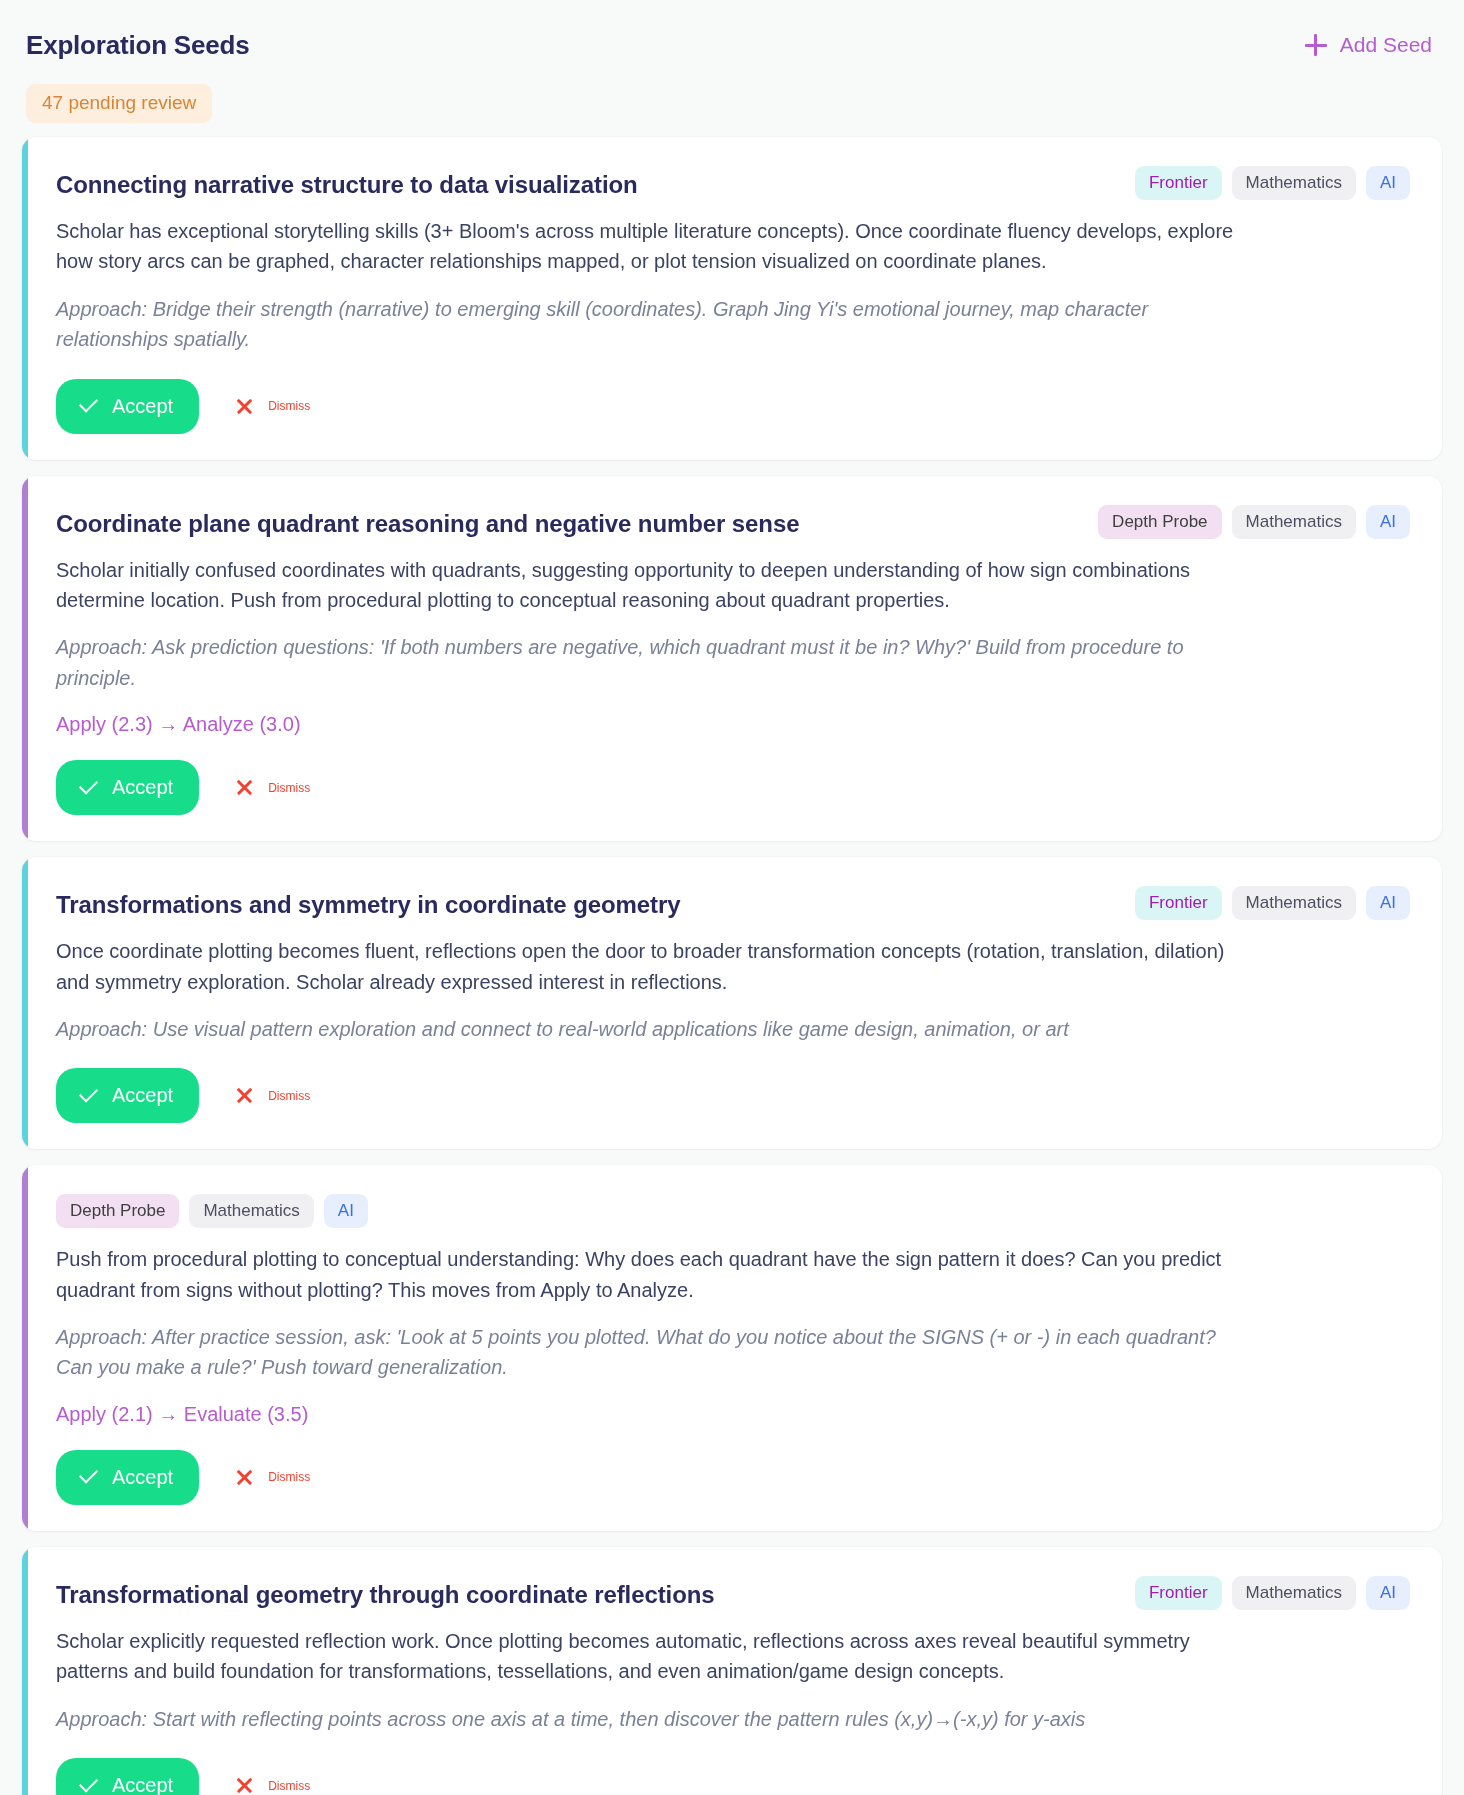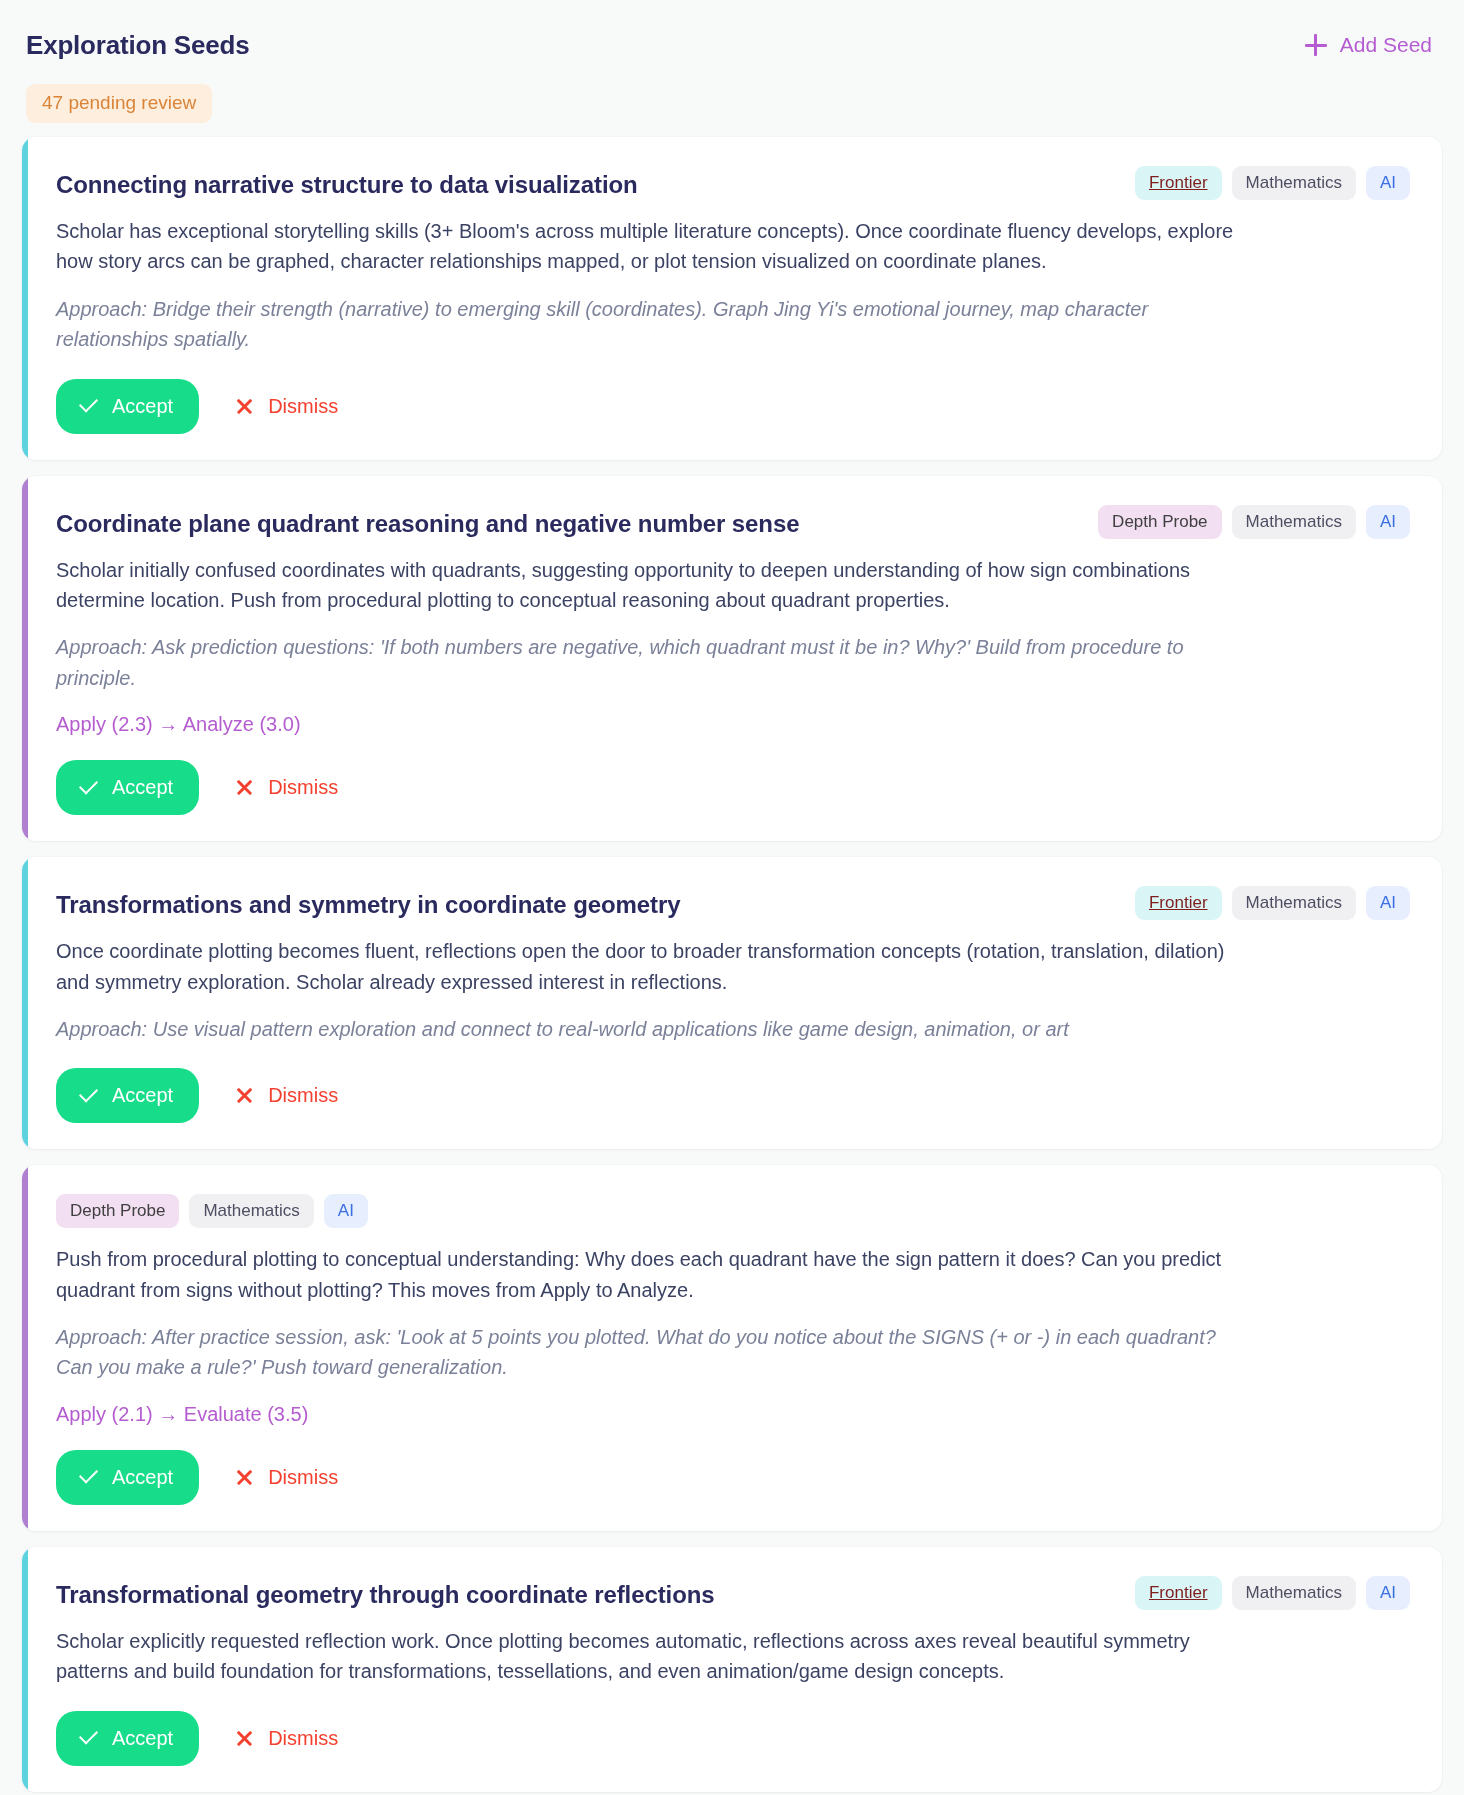--- a/index.html
+++ b/index.html
@@ -119,21 +119,21 @@
     flex-shrink: 0;
     padding-top: 3px;
   }
   .tag {
     font-size: 17px;
     padding: 8px 14px 9px 14px;
     border-radius: 9px;
     white-space: nowrap;
     line-height: 1;
   }
-  .tag-frontier { background: #d9f5f6; color: #7f1d1d; text-decoration: underline; }
+  .tag-frontier { background: #d9f5f6; color: #a21caf; }
   .tag-depth    { background: #f2dff2; color: #404040; }
   .tag-subject  { background: #f0f0f2; color: #4e4e63; }
   .tag-ai       { background: #e7efff; color: #3b6fe0; }
 
   .card-body {
     font-size: 20px;
     line-height: 1.52;
     color: #3b4263;
     margin-top: 16px;
     max-width: 1180px;
@@ -186,21 +186,21 @@
     border-bottom: 2.6px solid #fff;
     transform: rotate(-45deg);
   }
   .dismiss-btn {
     display: flex;
     align-items: center;
     gap: 14px;
     background: none;
     border: none;
     color: #f4402f;
-    font-size: 20px;
+    font-size: 12px;
     padding: 16px 20px;
     cursor: pointer;
     font-family: inherit;
   }
   .x-icon {
     display: inline-block;
     position: relative;
     width: 19px;
     height: 19px;
   }
@@ -328,20 +328,21 @@
       <div class="accent"></div>
       <div class="card-head">
         <div class="card-title">Transformational geometry through coordinate reflections</div>
         <div class="tag-row">
           <span class="tag tag-frontier">Frontier</span>
           <span class="tag tag-subject">Mathematics</span>
           <span class="tag tag-ai">AI</span>
         </div>
       </div>
       <div class="card-body">Scholar explicitly requested reflection work. Once plotting becomes automatic, reflections across axes reveal beautiful symmetry patterns and build foundation for transformations, tessellations, and even animation/game design concepts.</div>
+      <div class="card-approach">Approach: Start with reflecting points across one axis at a time, then discover the pattern rules (x,y)→(-x,y) for y-axis</div>
       <div class="card-actions">
         <button class="accept-btn">
           <span class="check-icon"></span>
           <span>Accept</span>
         </button>
         <button class="dismiss-btn">
           <span class="x-icon"></span>
           <span>Dismiss</span>
         </button>
       </div>

